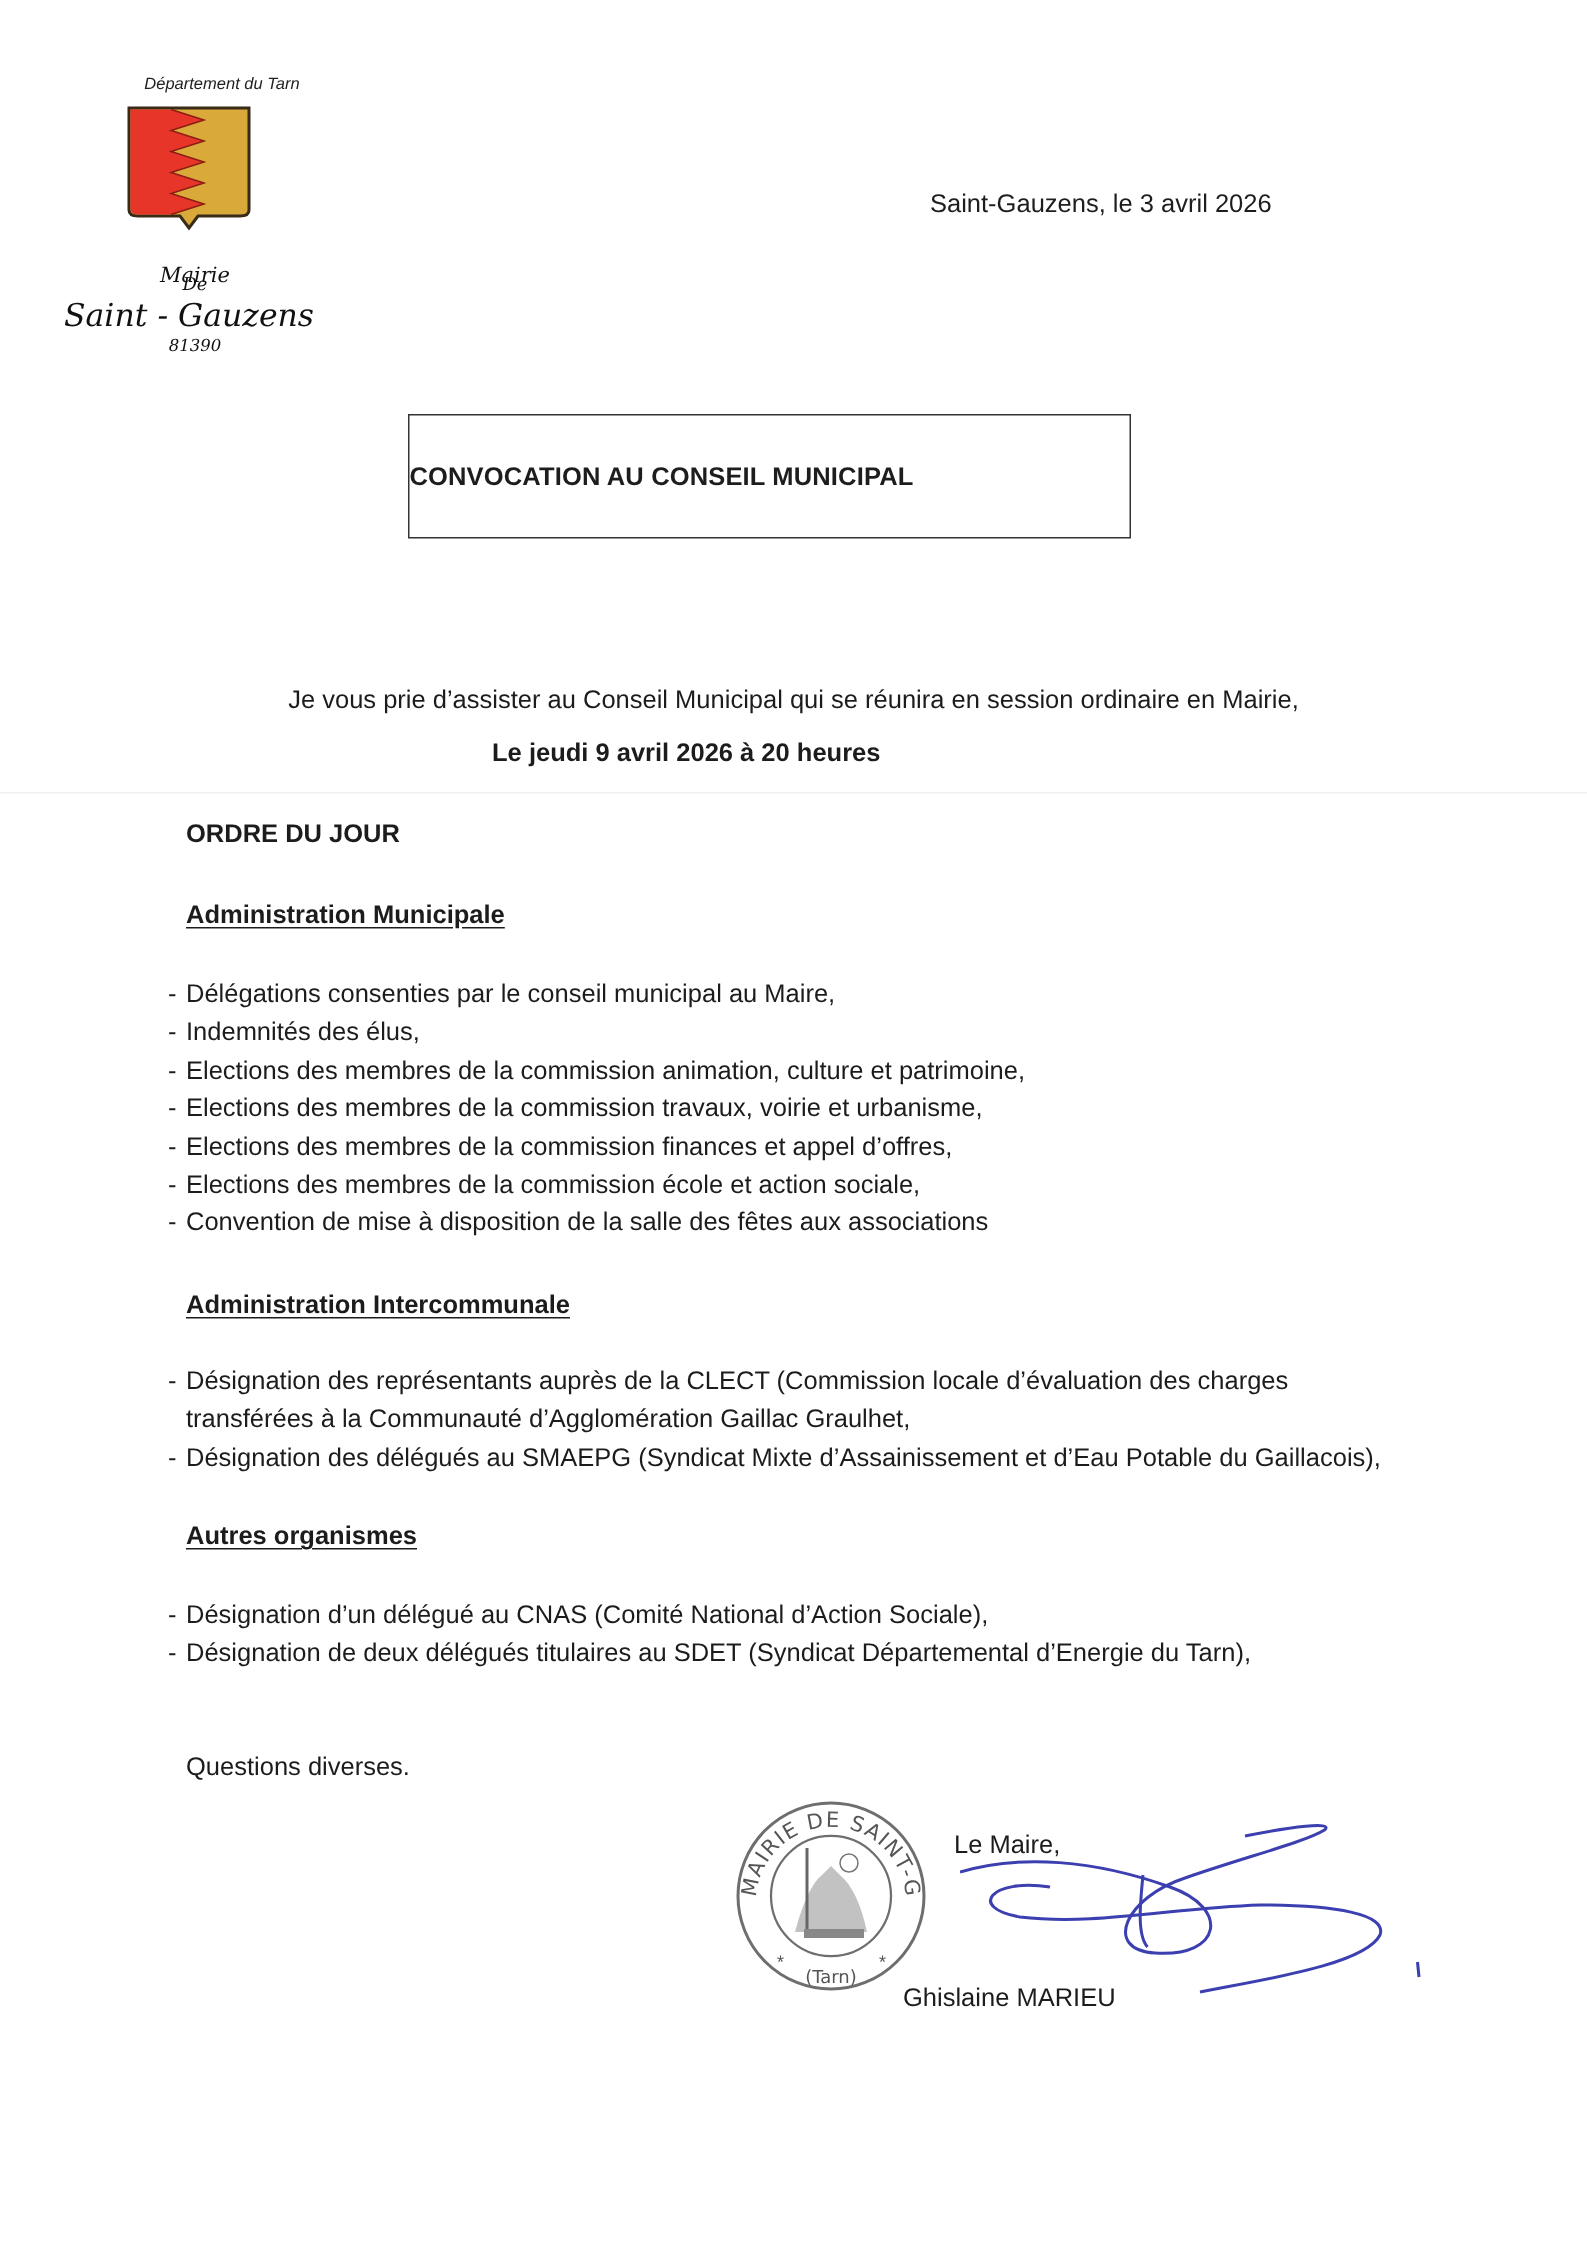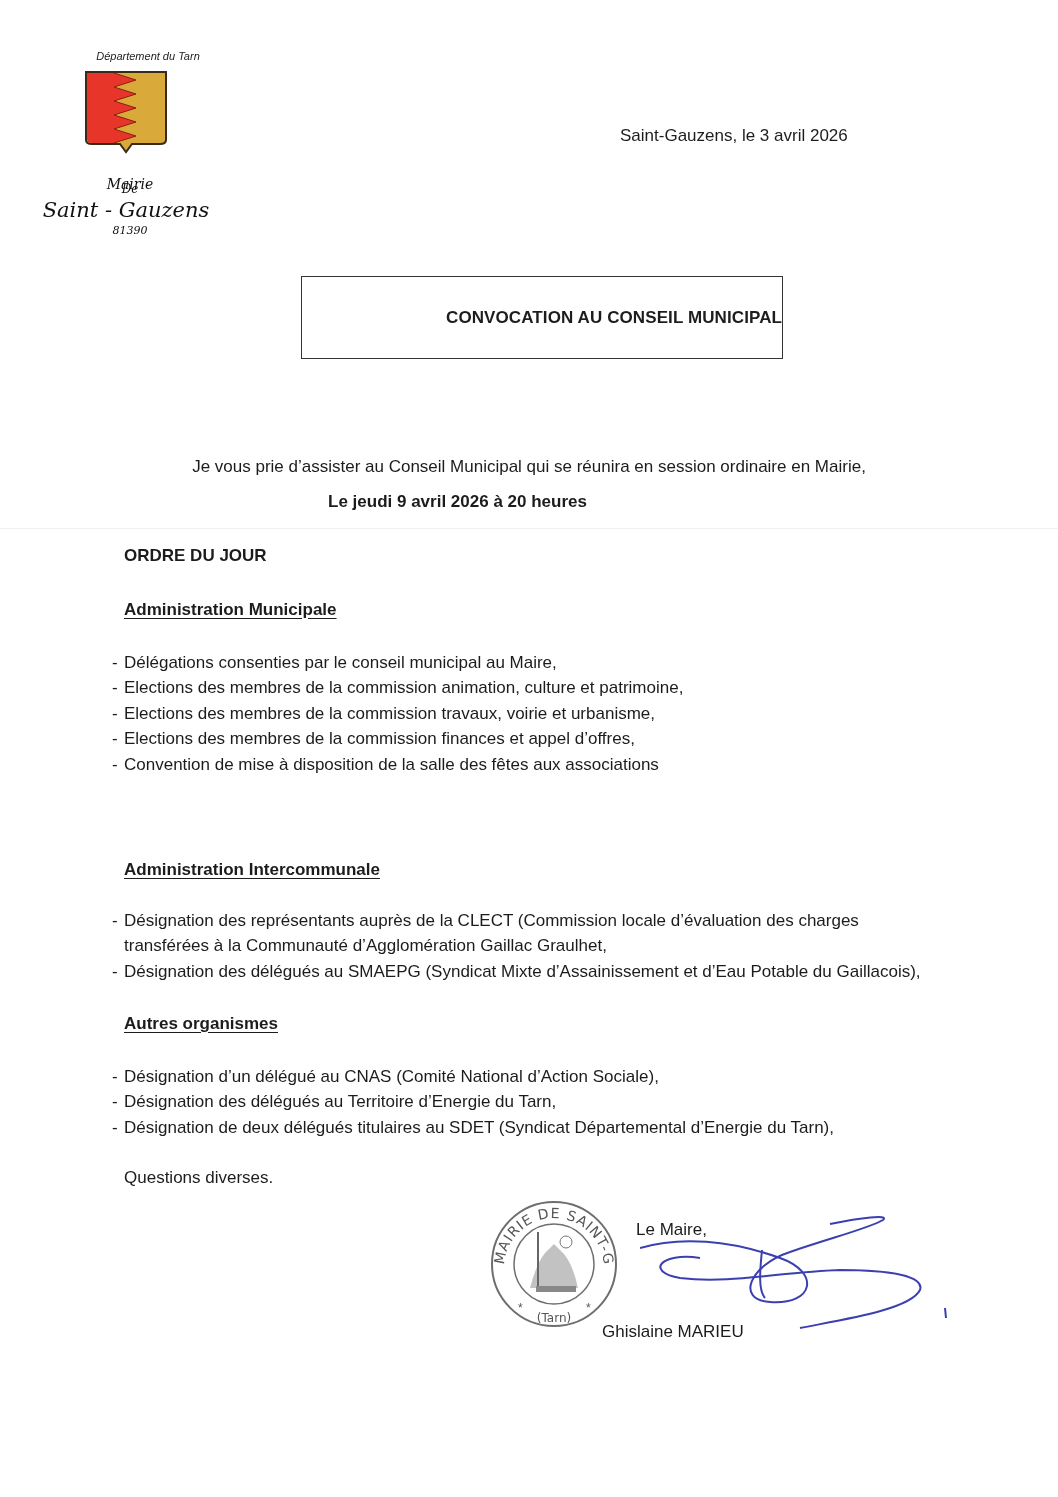--- a/index.html
+++ b/index.html
@@ -13,23 +13,23 @@
     .lh-shield { position: absolute; left: 64px; top: 30px; width: 84px; height: 88px; }
     .lh-mairie { position: absolute; left: 0; width: 220px; font-family: "DejaVu Serif", serif; font-style: italic; color: #111; text-align: center; }
     .lh-mairie.l1 { top: 136px; font-size: 14px; }
     .lh-mairie.l2 { top: 142px; font-size: 12px; }
     .lh-mairie.l3 { top: 158px; font-size: 21px; left: -4px; }
     .lh-mairie.l4 { top: 184px; font-size: 11px; }
 
     .date-line { position: absolute; left: 620px; top: 126px; font-size: 17px; color: #1d1d1d; }
 
     .title-box {
-      position: absolute; left: 301px; top: 276px; width: 482px; height: 83px;
+      position: absolute; left: 272px; top: 276px; width: 482px; height: 83px;
       border: 1.5px solid #333; box-sizing: border-box;
-      display: flex; align-items: center; justify-content: flex-end;
+      display: flex; align-items: center; justify-content: flex-start;
     }
     .title-text { font-weight: bold; font-size: 17px; color: #1d1d1d; letter-spacing: 0.1px; }
 
     .intro { position: absolute; left: 0; width: 1058px; text-align: center; font-size: 17px; top: 441px; margin-top: 16px; }
     .meeting-date { position: absolute; left: 0; width: 915px; text-align: center; font-size: 17px; font-weight: bold; top: 492px; }
 
     .agenda-title { position: absolute; left: 124px; top: 546px; font-size: 17px; font-weight: bold; }
 
     .section-head { position: absolute; left: 124px; font-size: 17px; font-weight: bold; text-decoration: underline; text-underline-offset: 3px; }
     .items { position: absolute; left: 112px; width: 930px; }
@@ -69,36 +69,37 @@
 </div>
 
 <div class="intro">Je vous prie d’assister au Conseil Municipal qui se réunira en session ordinaire en Mairie,</div>
 <div class="meeting-date">Le jeudi 9 avril 2026 à 20 heures</div>
 
 <div class="agenda-title">ORDRE DU JOUR</div>
 
 <div class="section-head" style="top:600px">Administration Municipale</div>
 <div class="items" style="top:650px">
   <div class="item"><span class="dash">-</span><span>Délégations consenties par le conseil municipal au Maire,</span></div>
+  <div class="item"><span class="dash">-</span><span>Indemnités des élus,</span></div>
   <div class="item"><span class="dash">-</span><span>Elections des membres de la commission animation, culture et patrimoine,</span></div>
   <div class="item"><span class="dash">-</span><span>Elections des membres de la commission travaux, voirie et urbanisme,</span></div>
   <div class="item"><span class="dash">-</span><span>Elections des membres de la commission finances et appel d’offres,</span></div>
+  <div class="item"><span class="dash">-</span><span>Elections des membres de la commission école et action sociale,</span></div>
   <div class="item"><span class="dash">-</span><span>Convention de mise à disposition de la salle des fêtes aux associations</span></div>
 </div>
 
 <div class="section-head" style="top:860px">Administration Intercommunale</div>
 <div class="items" style="top:908px; width:830px">
   <div class="item wrap"><span class="dash">-</span><span>Désignation des représentants auprès de la CLECT (Commission locale d’évaluation des charges transférées à la Communauté d’Agglomération Gaillac Graulhet,</span></div>
   <div class="item"><span class="dash">-</span><span>Désignation des délégués au SMAEPG (Syndicat Mixte d’Assainissement et d’Eau Potable du Gaillacois),</span></div>
 </div>
 
 <div class="section-head" style="top:1014px">Autres organismes</div>
 <div class="items" style="top:1064px">
   <div class="item"><span class="dash">-</span><span>Désignation d’un délégué au CNAS (Comité National d’Action Sociale),</span></div>
-  <div class="item"><span class="dash">-</span><span>Désignation des délégués au Territoire d’Energie du Tarn,</span></div>
   <div class="item"><span class="dash">-</span><span>Désignation de deux délégués titulaires au SDET (Syndicat Départemental d’Energie du Tarn),</span></div>
 </div>
 
 <div class="questions">Questions diverses.</div>
 
 <svg class="stamp" viewBox="0 0 132 132">
   <defs>
     <path id="stampArcTop" d="M16 70 A50 50 0 0 1 116 70"></path>
   </defs>
   <circle cx="66" cy="66" r="62" fill="none" stroke="#6e6e6e" stroke-width="2"></circle>

